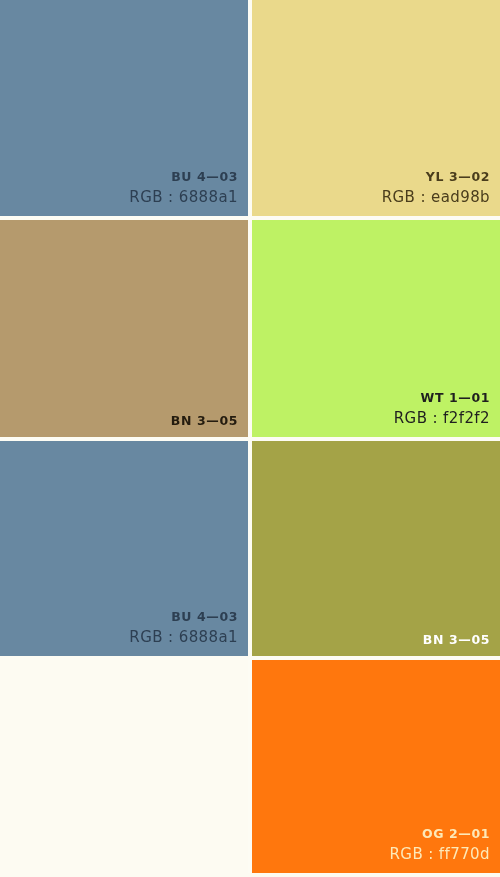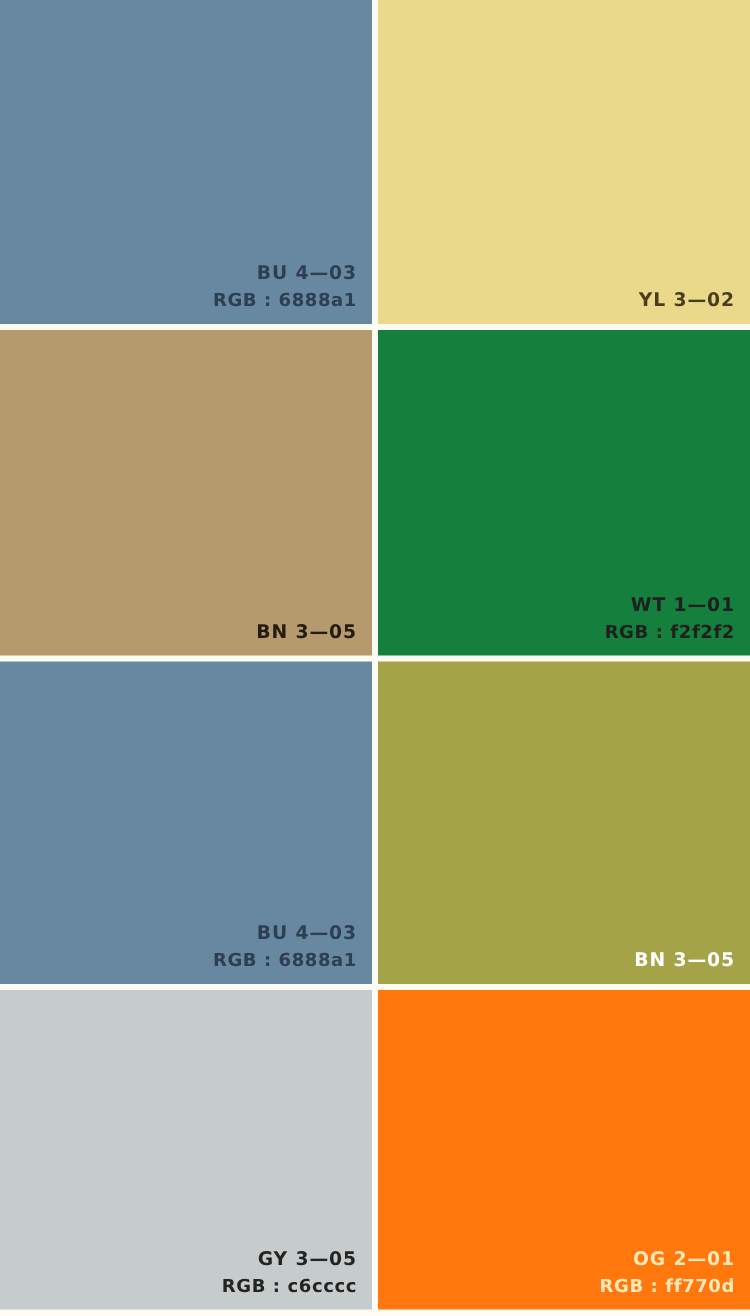--- a/index.html
+++ b/index.html
@@ -45,22 +45,22 @@
     white-space: nowrap;
   }
 
   .swatch-code {
     font-size: 12.5px;
     font-weight: bold;
     letter-spacing: 0.6px;
   }
 
   .swatch-rgb {
-    font-size: 12px;
-    font-weight: bold;
+    font-size: 15px;
+    font-weight: normal;
     letter-spacing: 0.4px;
   }
 
   
   .r1c1 { grid-column: 1; grid-row: 1; }
   .r1c2 { grid-column: 3; grid-row: 1; }
   .r2c1 { grid-column: 1; grid-row: 3; }
   .r2c2 { grid-column: 3; grid-row: 3; }
   .r3c1 { grid-column: 1; grid-row: 5; }
   .r3c2 { grid-column: 3; grid-row: 5; }
@@ -86,34 +86,35 @@
       <div class="swatch-code">BU 4—03</div>
       <div class="swatch-rgb">RGB : 6888a1</div>
     </div>
   </div>
 
   <div class="divider-v v1"></div>
 
   <div class="swatch r1c2" style="background: rgb(234, 217, 139); padding-left: 11px;">
     <div class="swatch-caption" style="color: rgb(74, 61, 28);">
       <div class="swatch-code">YL 3—02</div>
+      <div class="swatch-rgb">RGB : ead98b</div>
     </div>
   </div>
 
   <div class="divider-h d1"></div>
 
   <div class="swatch r2c1" style="background: rgb(181, 154, 109);">
     <div class="swatch-caption" style="color: rgb(36, 28, 15);">
       <div class="swatch-code">BN 3—05</div>
     </div>
   </div>
 
   <div class="divider-v v2"></div>
 
-  <div class="swatch r2c2" style="background: #15803d;">
+  <div class="swatch r2c2" style="background: #bef264;">
     <div class="swatch-caption" style="color: rgb(31, 31, 31);">
       <div class="swatch-code">WT 1—01</div>
       <div class="swatch-rgb">RGB : f2f2f2</div>
     </div>
   </div>
 
   <div class="divider-h d2"></div>
 
   <div class="swatch r3c1" style="background: rgb(104, 136, 161);">
     <div class="swatch-caption" style="color: rgb(45, 63, 82);">
@@ -125,26 +126,20 @@
   <div class="divider-v v3"></div>
 
   <div class="swatch r3c2" style="background: rgb(164, 163, 71);">
     <div class="swatch-caption" style="color: rgb(255, 255, 255);">
       <div class="swatch-code">BN 3—05</div>
     </div>
   </div>
 
   <div class="divider-h d3"></div>
 
-  <div class="swatch r4c1" style="background: rgb(198, 204, 204);">
-    <div class="swatch-caption" style="color: rgb(36, 36, 36);">
-      <div class="swatch-code">GY 3—05</div>
-      <div class="swatch-rgb">RGB : c6cccc</div>
-    </div>
-  </div>
 
   <div class="divider-v v4"></div>
 
   <div class="swatch r4c2" style="background: rgb(255, 119, 13);">
     <div class="swatch-caption" style="color: rgb(253, 233, 184); margin-top: 22px;">
       <div class="swatch-code">OG 2—01</div>
       <div class="swatch-rgb">RGB : ff770d</div>
     </div>
   </div>
 

